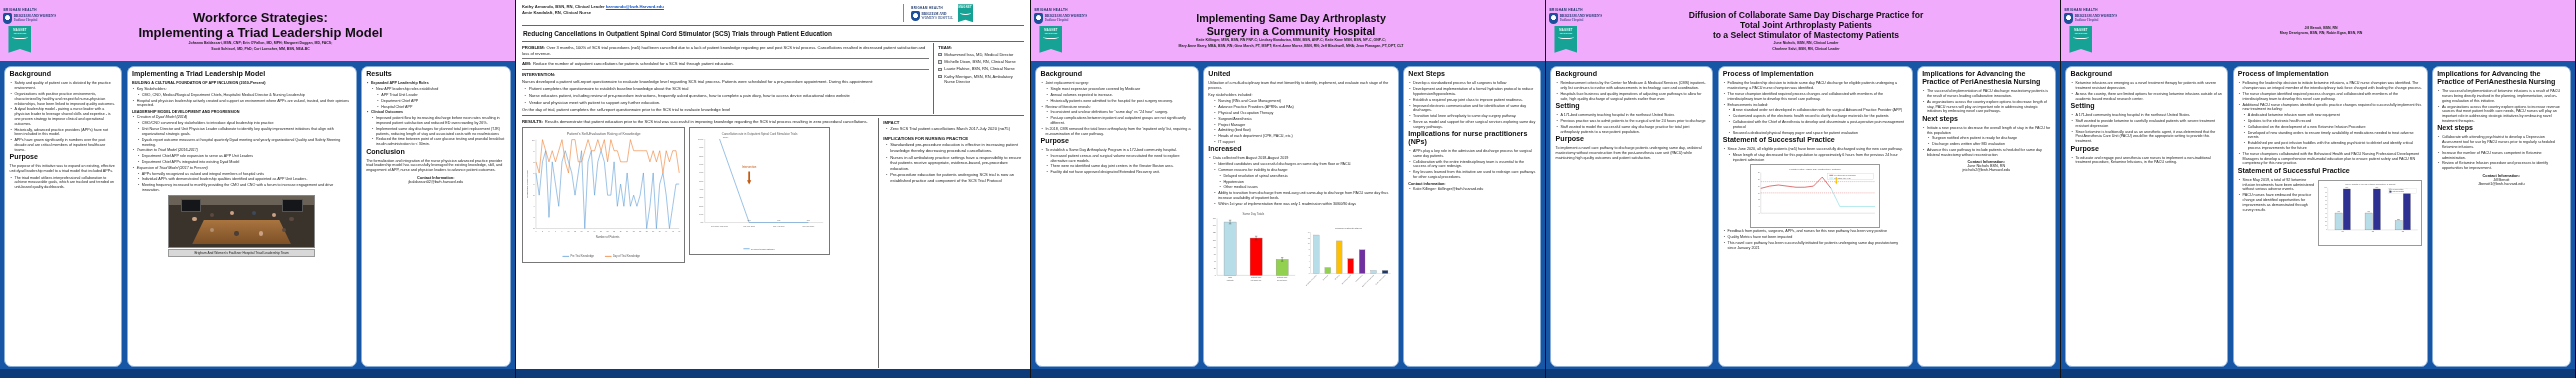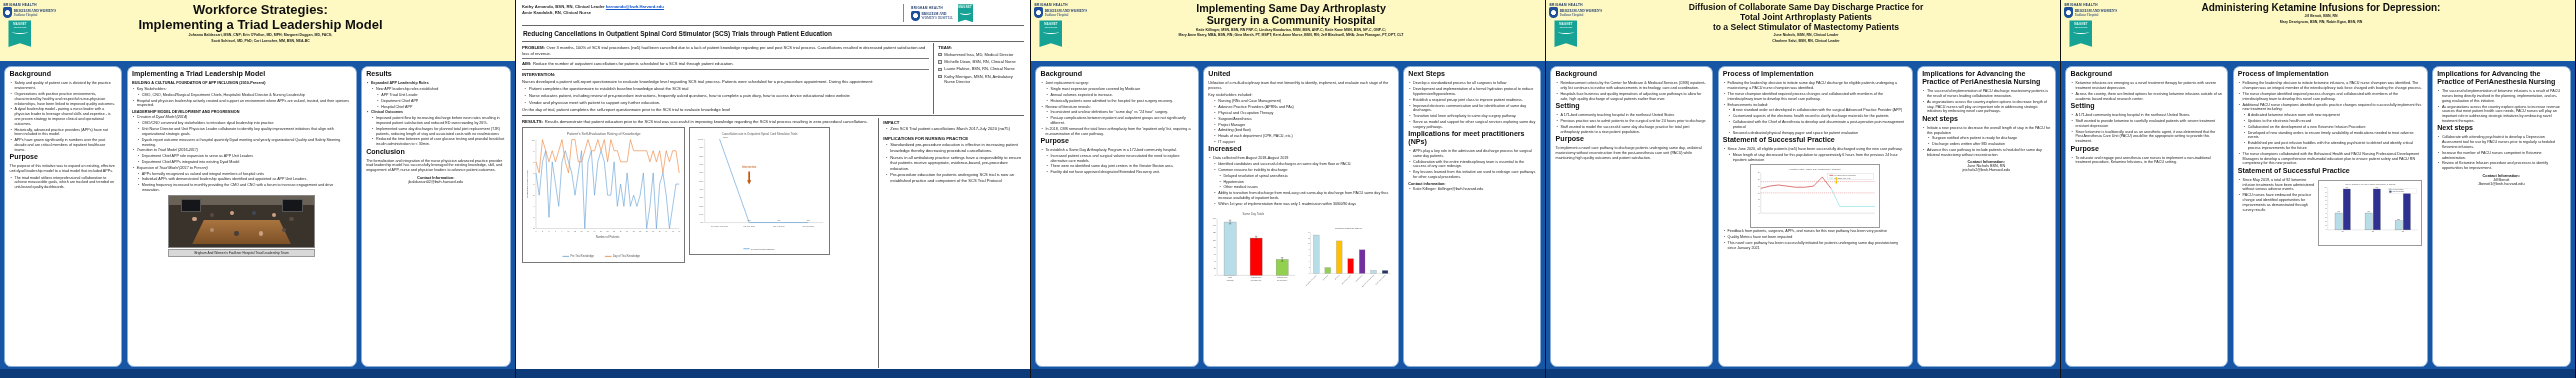--- a/index.html
+++ b/index.html
@@ -3,21 +3,21 @@
 <meta charset="utf-8">
 <style>
   *{box-sizing:border-box;margin:0;padding:0}
   body{margin:0;background:#000;font-family:"Liberation Sans",sans-serif}
   .board{width:2576px;height:378px;display:flex}
   .poster{width:515px;height:378px;position:relative;overflow:hidden;flex:none;font-family:"Liberation Sans",sans-serif}
   .poster+.poster{border-left:0.9px solid #111}
 
   
   .std{display:flex;flex-direction:column;background:#1656a4}
-  .hdr{height:61px;background:#fef9c3;display:flex;align-items:flex-start;flex:none}
+  .hdr{height:61px;background:#f0abfc;display:flex;align-items:center;flex:none}
   .logos{width:87px;flex:none;padding:2.6px 3.4px;display:flex;flex-direction:column;align-items:flex-start}
   .brand{font-size:3.1px;font-weight:bold;color:#0e2a5c;letter-spacing:0.4px}
   .orgrow{display:flex;gap:1.7px;align-items:center;margin-top:0.9px}
   .shield{width:8.6px;height:10.3px;background:#1d4f9b;border-radius:1.7px 1.7px 4.3px 4.3px;position:relative;flex:none}
   .shield::after{content:"";position:absolute;inset:2.1px 1.7px;background:radial-gradient(circle at 50% 40%,#fff 55%,#1d4f9b 56%);border-radius:50%}
   .org1{font-family:"Liberation Serif",serif;font-size:3.4px;font-weight:bold;color:#13306b}
   .org2{font-family:"Liberation Serif",serif;font-size:3.3px;color:#13306b}
   .magnet{width:23px;height:26.6px;background:#16a294;clip-path:polygon(0 0,100% 0,100% 100%,50% 86%,0 100%);color:#eafffb;text-align:center;padding-top:2.6px;margin-top:2.6px;margin-left:5.1px;flex:none}
   .mag1{font-size:2.7px;font-weight:bold;letter-spacing:0.3px}
   .mag2{font-size:1.9px}
@@ -519,21 +519,21 @@
         <div class="col c2">
           <h3 class="sec">Next Steps</h3>
           <ul class="blist">
             <li class="lv0">Develop a standardized process for all surgeons to follow</li>
             <li class="lv0">Development and implementation of a formal hydration protocol to reduce hypotension/hypovolemia.</li>
             <li class="lv0">Establish a required pre-op joint class to improve patient readiness.</li>
             <li class="lv0">Improved electronic communication and for identification of same day discharges.</li>
             <li class="lv0">Transition total knee arthroplasty to same day surgery pathway.</li>
             <li class="lv0">Serve as model and support for other surgical services exploring same day surgery pathways.</li>
           </ul>
-          <h3 class="sec">Implications for meet practitioners (NPs)</h3>
+          <h3 class="sec">Implications for nurse practitioners (NPs)</h3>
           <ul class="blist">
             <li class="lv0">APPs play a key role in the admission and discharge process for surgical same day patients.</li>
             <li class="lv0">Collaboration with the entire interdisciplinary team is essential to the success of any care redesign.</li>
             <li class="lv0">Key lessons learned from this initiative are used to redesign care pathways for other surgical procedures.</li>
           </ul>
           <div class="sub">Contact information:</div>
           <ul class="blist">
             <li class="lv0">Katie Killinger: kkillinger@bwh.harvard.edu</li>
           </ul>
         </div>
@@ -667,21 +667,20 @@
               <div class="org2">Faulkner Hospital</div>
             </div>
           </div>
           <div class="magnet">
             <div class="mag1">MAGNET</div>
             <div class="mag2">RECOGNIZED</div>
             <div class="magswoosh"></div>
           </div>
         </div>
         <div class="titlewrap">
-          <div class="ptitle">Administering Ketamine Infusions for Depression:</div>
           <div class="pauth">Jill Benoit, BSN, RN</div>
           <div class="pauth">Mary Deseignora, BSN, RN; Robin Egan, BSN, RN</div>
         </div>
         <div class="bphoto">
           <div class="bldg"></div>
           <div class="hedge"></div>
           <div class="tree l"></div>
           <div class="tree r"></div>
         </div>
       </div>

